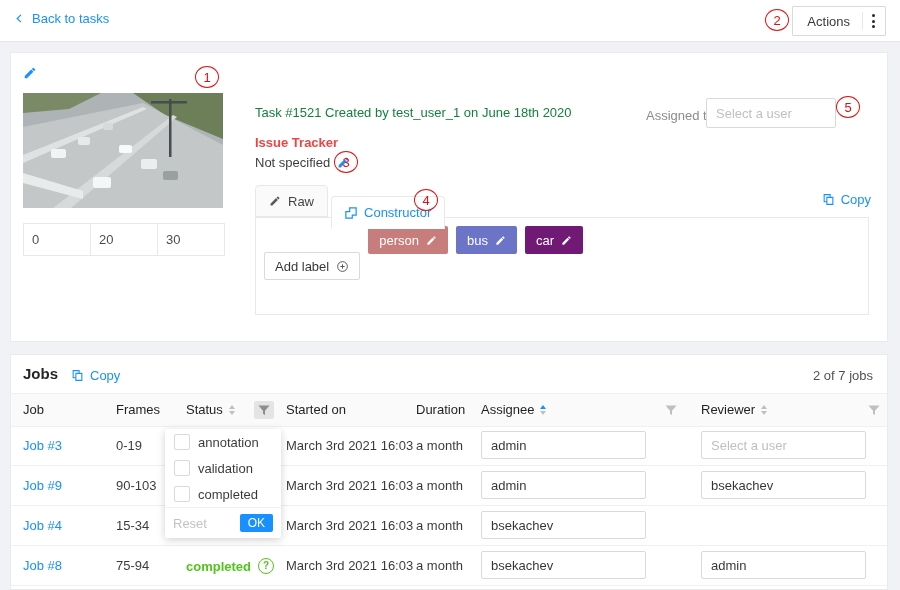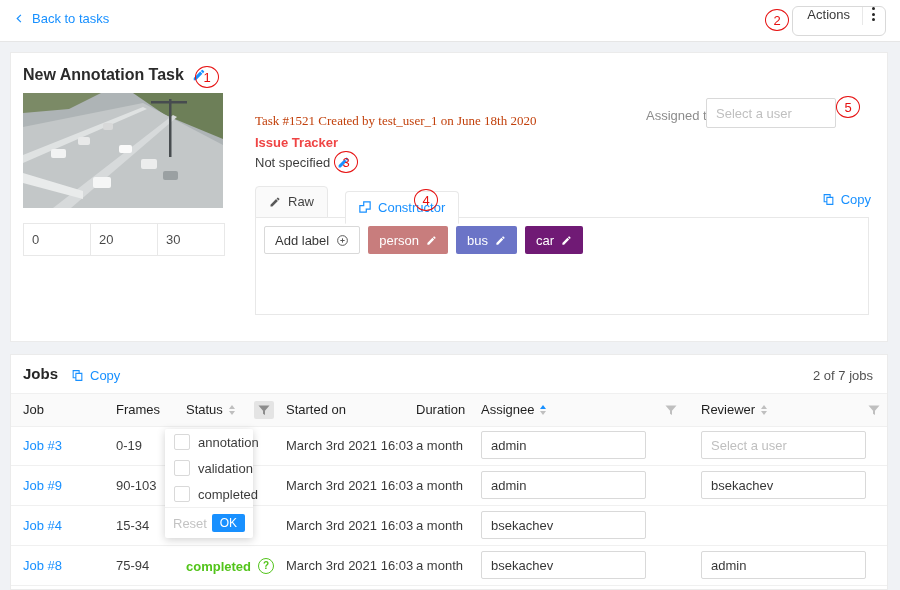--- a/index.html
+++ b/index.html
@@ -1,56 +1,56 @@
 <!DOCTYPE html>
 <html><head>
 <meta charset="utf-8">
 <style>
   html,body{margin:0;padding:0;}
   .screen{position:relative;width:900px;height:590px;background:#f0f2f5;overflow:hidden;
           font-family:"Liberation Sans",sans-serif;font-size:13px;color:rgba(0,0,0,0.78);}
   
   .topbar{position:absolute;left:0;top:0;width:100%;height:42px;background:#fff;border-bottom:1px solid #e6e6e6;box-sizing:border-box;}
   .back-link{position:absolute;left:14px;top:11px;display:flex;align-items:center;gap:7px;color:#1890ff;cursor:pointer;text-decoration:none;}
-  .actions-btn{position:absolute;right:14px;top:6px;height:30px;display:flex;background:#fff;
-               border:1px solid #d9d9d9;border-radius:6px;padding:0 10px 0 14px;font:13px "Liberation Sans",sans-serif;color:rgba(0,0,0,0.8);cursor:pointer;}
+  .actions-btn{position:absolute;right:14px;top:6px;height:30px;display:flex;align-items:center;background:#fff;
+               border:1px solid #d9d9d9;border-radius:1px;padding:0 10px 0 14px;font:13px "Liberation Sans",sans-serif;color:rgba(0,0,0,0.8);cursor:pointer;}
   .btn-divider{width:1px;height:18px;background:#e8e8e8;margin:0 9px 0 12px;}
   .dots{display:flex;flex-direction:column;gap:2.5px;}
   .dots i{width:3px;height:3px;border-radius:50%;background:#262626;}
   
   .card{position:absolute;background:#fff;border:1px solid #ebebeb;box-sizing:border-box;}
   .card-task{left:10px;top:52px;width:878px;height:290px;}
   .card-jobs{left:10px;top:354px;width:878px;height:236px;}
   
   .title-row{position:absolute;left:12px;top:13px;display:flex;align-items:center;gap:8px;}
   .title-row h1{margin:0;font-size:16px;font-weight:700;color:#2b2b2b;}
   .preview{position:absolute;left:12px;top:40px;width:200px;height:115px;overflow:hidden;}
   .preview svg{display:block;width:200px;height:115px;}
   .params{position:absolute;left:12px;top:170px;border-collapse:collapse;}
   .params td{border:1px solid #e8e8e8;width:67px;padding:6px 8px;font-size:13px;color:rgba(0,0,0,0.72);vertical-align:top;box-sizing:border-box;}
   .params .val td{padding:8px;}
-  .meta{position:absolute;left:244px;top:60px;color:#c2410c;font-family:Liberation Serif, serif;}
+  .meta{position:absolute;left:244px;top:52px;color:#15803d;}
   .assigned-label{position:absolute;left:635px;top:55px;color:#8c8c8c;}
   .input{border:1px solid #d9d9d9;border-radius:2px;background:#fff;box-sizing:border-box;
          font:13px "Liberation Sans",sans-serif;color:rgba(0,0,0,0.8);padding:0 9px;outline:none;}
   .input::placeholder{color:#bfbfbf;}
   .assigned-input{position:absolute;left:695px;top:45px;width:130px;height:30px;}
   .it-label{position:absolute;left:244px;top:82px;font-weight:700;color:#ef4444;}
   .it-value{position:absolute;left:244px;top:102px;display:flex;align-items:center;gap:7px;}
   
-  .tabs{position:absolute;left:244px;top:132px;width:614px;height:33px;display:flex;align-items:center;gap:17px;z-index:2;}
+  .tabs{position:absolute;left:244px;top:132px;width:614px;height:33px;display:flex;align-items:flex-start;gap:3px;z-index:2;}
   .tab{height:32px;display:flex;align-items:center;gap:7px;padding:0 13px;background:#fafafa;border:1px solid #e8e8e8;
        border-radius:4px 4px 0 0;color:rgba(0,0,0,0.75);cursor:pointer;box-sizing:border-box;}
   .tab.active{height:33px;background:#fff;border-bottom:1px solid #fff;color:#1890ff;z-index:3;margin-top:11px;}
   .copy-link{display:inline-flex;align-items:center;gap:6px;color:#1890ff;cursor:pointer;text-decoration:none;}
   .copy-top{position:absolute;right:16px;top:139px;}
   .constructor-box{position:absolute;left:244px;top:164px;width:614px;height:98px;border:1px solid #e8e8e8;
                    box-sizing:border-box;padding:8px;display:flex;align-items:flex-start;gap:8px;background:#fff;}
   .add-label{height:28px;display:flex;align-items:center;gap:7px;background:#fff;border:1px solid #d9d9d9;border-radius:2px;
-             padding:0 10px;font:13px "Liberation Sans",sans-serif;color:rgba(0,0,0,0.8);cursor:pointer;}
+             padding:0 10px;font:13px "Liberation Sans",sans-serif;color:rgba(0,0,0,0.8);cursor:pointer;margin-top:26px;}
   .chip{height:28px;display:flex;align-items:center;gap:7px;padding:0 11px;border-radius:2px;color:#fff;cursor:pointer;}
   
   .jobs-title{position:absolute;left:12px;top:10px;margin:0;font-size:15px;font-weight:700;color:#262626;}
   .copy-jobs{position:absolute;left:60px;top:13px;}
   .jobs-count{position:absolute;right:14px;top:13px;color:rgba(0,0,0,0.7);text-align:right;}
   .thead{position:absolute;left:0;right:0;top:38px;height:32px;background:#fafafa;border-top:1px solid #f0f0f0;border-bottom:1px solid #f0f0f0;}
   .th{position:absolute;top:8px;color:#1f1f1f;display:inline-flex;align-items:center;}
   .sorter{display:inline-flex;flex-direction:column;margin-left:6px;cursor:pointer;}
   .caret{width:0;height:0;border-left:3.5px solid transparent;border-right:3.5px solid transparent;}
   .caret.up{border-bottom:4.5px solid #bfbfbf;margin-bottom:2px;}
@@ -59,21 +59,21 @@
   .funnel{position:absolute;top:7px;padding:3px 4px;border-radius:2px;cursor:pointer;line-height:0;}
   .funnel.active{background:#e4e4e4;}
   .trow{position:absolute;left:0;width:100%;height:40px;border-bottom:1px solid #f0f0f0;}
   .jcell{position:absolute;top:13px;}
   .jlink{color:#1890ff;cursor:pointer;text-decoration:none;}
   .status-completed{color:#52c41a;font-weight:700;display:inline-flex;align-items:center;}
   .qicon{width:14px;height:14px;border:1px solid #52c41a;border-radius:50%;color:#52c41a;font-size:10px;line-height:1;
          display:inline-flex;align-items:center;justify-content:center;margin-left:7px;cursor:pointer;}
   .cell-input{position:absolute;top:6px;width:165px;height:28px;}
   
-  .filter-panel{position:absolute;left:165px;top:429px;width:88px;background:#fff;border-radius:2px;z-index:20;
+  .filter-panel{position:absolute;left:165px;top:429px;width:116px;background:#fff;border-radius:2px;z-index:20;
                 box-shadow:0 2px 8px rgba(0,0,0,0.18);}
   .filter-item{display:flex;align-items:center;gap:8px;padding:5px 9px;cursor:pointer;}
   .checkbox{width:14px;height:14px;border:1px solid #d9d9d9;border-radius:2px;background:#fff;flex:0 0 auto;}
   .filter-footer{display:flex;justify-content:space-between;align-items:center;border-top:1px solid #f0f0f0;padding:6px 8px;}
   .reset-btn{color:#c3c3c3;cursor:pointer;}
   .ok-btn{background:#1890ff;color:#fff;border:none;border-radius:2px;font:12px "Liberation Sans",sans-serif;
           padding:2px 8px;cursor:pointer;}
   
   .ann{position:absolute;width:24px;height:22px;border:1.6px solid #e60f0f;border-radius:50%;color:#e60f0f;
        display:flex;align-items:center;justify-content:center;font-size:13px;z-index:30;box-sizing:border-box;}
@@ -99,21 +99,20 @@
       <span class="dots">
           <i></i>
           <i></i>
           <i></i>
         </span>
     </button>
   </div>
 
   <section class="card card-task">
     <div class="title-row">
-      <h1>New Annotation Task</h1>
       <span class="pencil">
         <svg width="14" height="14" viewBox="0 0 24 24">
             <path fill="#1890ff" d="M3 17.25V21h3.75L17.8 9.94l-3.75-3.75L3 17.25zM20.7 7.04c.39-.39.39-1.02 0-1.41l-2.34-2.34a1 1 0 0 0-1.41 0l-1.83 1.83 3.75 3.75 1.83-1.83z"></path>
           </svg>
       </span>
     </div>
 
     <div class="preview">
       <svg viewBox="0 0 200 115" preserveAspectRatio="none">
         <rect width="200" height="115" fill="#aeb4b6"></rect>

